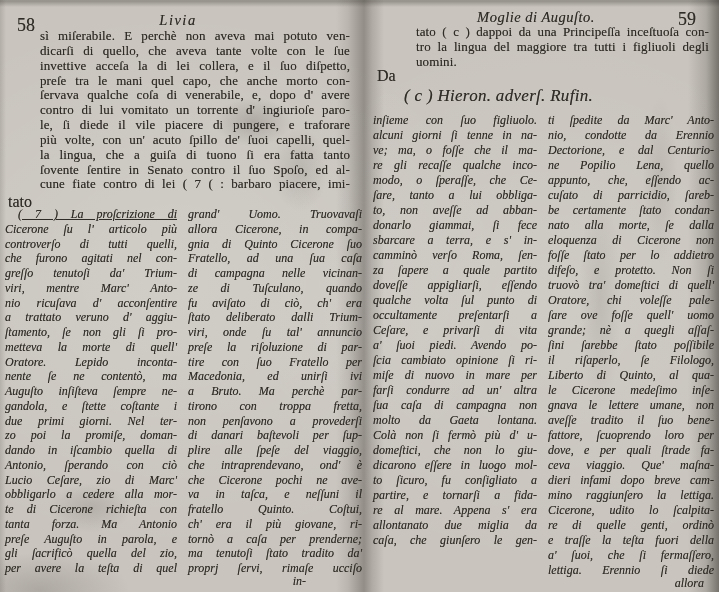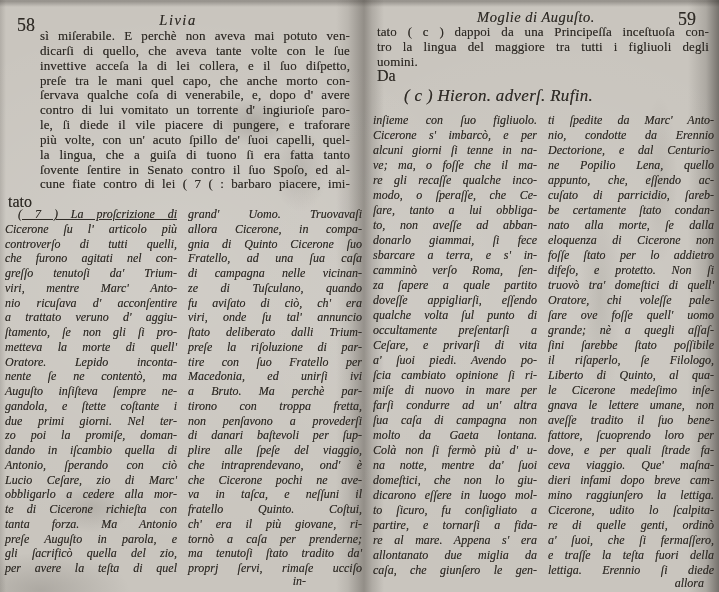--- a/index.html
+++ b/index.html
@@ -28,21 +28,21 @@
   .pagenum{position:absolute;font-size:18px;}
   .lp-num{left:17px;top:15px;}
   .rp-num{left:678px;top:9px;}
   .running{position:absolute;font-style:italic;font-size:14.5px;}
   .lp-title{left:0px;top:12px;width:356px;text-align:center;letter-spacing:1.5px;}
   .rp-title{left:377px;top:9px;width:318px;text-align:center;letter-spacing:.5px;}
   .jline{text-align:justify;text-align-last:justify;text-justify:inter-word;}
   .lp-body{position:absolute;left:8px;top:29px;width:342px;}
   .lp-body .jline{font-size:13px;line-height:14.85px;height:14.85px;letter-spacing:.1px;margin-left:32px;}
   .rp-body{position:absolute;left:377px;top:24px;width:332px;}
-  .rp-body .jline{font-size:13px;line-height:15px;height:15px;letter-spacing:.1px;}
+  .rp-body .jline{font-size:13px;line-height:15px;height:15px;letter-spacing:.1px;margin-left:39px;}
   .rp-body .jline:last-child{text-align-last:left;}
   .fn{position:absolute;font-style:italic;}
   .fn .jline{font-size:12px;line-height:14.75px;height:14.75px;}
   .lp-fn1{left:5px;top:207px;width:172px;}
   .lp-fn1 .jline:first-child{text-indent:13px;text-decoration:underline;}
   .lp-fn2{left:188px;top:207px;width:174px;}
   .rp-fn1{left:373px;top:113px;width:164px;}
   .rp-fn2{left:548px;top:113px;width:166px;}
   .rp-fn1 .jline,.rp-fn2 .jline{line-height:15px;height:15px;}
   .catch{position:absolute;text-align:left;box-sizing:border-box;font-size:16px;}
@@ -107,22 +107,22 @@
       <div class="jline">per avere la teſta di quel</div>
     </div>
   <div class="fn lp-fn2">
       <div class="jline">grand' Uomo. Truovavaſi</div>
       <div class="jline">allora Cicerone, in compa-</div>
       <div class="jline">gnia di Quinto Cicerone ſuo</div>
       <div class="jline">Fratello, ad una ſua caſa</div>
       <div class="jline">di campagna nelle vicinan-</div>
       <div class="jline">ze di Tuſculano, quando</div>
       <div class="jline">fu aviſato di ciò, ch' era</div>
+      <div class="jline">ſtato deliberato dalli Trium-</div>
       <div class="jline">viri, onde ſu tal' annuncio</div>
-      <div class="jline">ſtato deliberato dalli Trium-</div>
       <div class="jline">preſe la riſoluzione di par-</div>
       <div class="jline">tire con ſuo Fratello per</div>
       <div class="jline">Macedonia, ed unirſi ivi</div>
       <div class="jline">a Bruto. Ma perchè par-</div>
       <div class="jline">tirono con troppa fretta,</div>
       <div class="jline">non penſavono a provederſi</div>
       <div class="jline">di danari baſtevoli per ſup-</div>
       <div class="jline">plire alle ſpeſe del viaggio,</div>
       <div class="jline">che intraprendevano, ond' è</div>
       <div class="jline">che Cicerone pochi ne ave-</div>
@@ -138,21 +138,20 @@
   <div class="rp-body">
       <div class="jline">tato ( c ) dappoi da una Principeſſa inceſtuoſa con-</div>
       <div class="jline">tro la lingua del maggiore tra tutti i figliuoli degli</div>
       <div class="jline">uomini.</div>
     </div>
   <div class="catch rp-catch">Da</div>
   <div class="fnref">( c ) Hieron. adverſ. Rufin.</div>
 
   <div class="fn rp-fn1">
       <div class="jline">inſieme con ſuo figliuolo.</div>
-      <div class="jline">Cicerone s' imbarcò, e per</div>
       <div class="jline">alcuni giorni ſi tenne in na-</div>
       <div class="jline">ve; ma, o foſſe che il ma-</div>
       <div class="jline">re gli recaſſe qualche inco-</div>
       <div class="jline">modo, o ſperaſſe, che Ce-</div>
       <div class="jline">ſare, tanto a lui obbliga-</div>
       <div class="jline">to, non aveſſe ad abban-</div>
       <div class="jline">donarlo giammai, ſi fece</div>
       <div class="jline">sbarcare a terra, e s' in-</div>
       <div class="jline">camminò verſo Roma, ſen-</div>
       <div class="jline">za ſapere a quale partito</div>
@@ -160,21 +159,20 @@
       <div class="jline">qualche volta ſul punto di</div>
       <div class="jline">occultamente preſentarſi a</div>
       <div class="jline">Ceſare, e privarſi di vita</div>
       <div class="jline">a' ſuoi piedi. Avendo po-</div>
       <div class="jline">ſcia cambiato opinione ſi ri-</div>
       <div class="jline">miſe di nuovo in mare per</div>
       <div class="jline">farſi condurre ad un' altra</div>
       <div class="jline">ſua caſa di campagna non</div>
       <div class="jline">molto da Gaeta lontana.</div>
       <div class="jline">Colà non ſi fermò più d' u-</div>
-      <div class="jline">na notte, mentre da' ſuoi</div>
       <div class="jline">domeſtici, che non lo giu-</div>
       <div class="jline">dicarono eſſere in luogo mol-</div>
       <div class="jline">to ſicuro, fu conſigliato a</div>
       <div class="jline">partire, e tornarſi a fida-</div>
       <div class="jline">re al mare. Appena s' era</div>
       <div class="jline">allontanato due miglia da</div>
       <div class="jline">caſa, che giunſero le gen-</div>
     </div>
   <div class="fn rp-fn2">
       <div class="jline">ti ſpedite da Marc' Anto-</div>
@@ -198,19 +196,19 @@
       <div class="jline">le Cicerone medeſimo inſe-</div>
       <div class="jline">gnava le lettere umane, non</div>
       <div class="jline">aveſſe tradito il ſuo bene-</div>
       <div class="jline">fattore, ſcuoprendo loro per</div>
       <div class="jline">dove, e per quali ſtrade fa-</div>
       <div class="jline">ceva viaggio. Que' maſna-</div>
       <div class="jline">dieri infami dopo breve cam-</div>
       <div class="jline">mino raggiunſero la lettiga.</div>
       <div class="jline">Cicerone, udito lo ſcalpita-</div>
       <div class="jline">re di quelle genti, ordinò</div>
+      <div class="jline">e traſſe la teſta fuori della</div>
       <div class="jline">a' ſuoi, che ſi fermaſſero,</div>
-      <div class="jline">e traſſe la teſta fuori della</div>
       <div class="jline">lettiga. Erennio ſi diede</div>
     </div>
   <div class="fn-catch rp-fn2-catch">allora</div>
 
 </div>
 
 </body></html>

